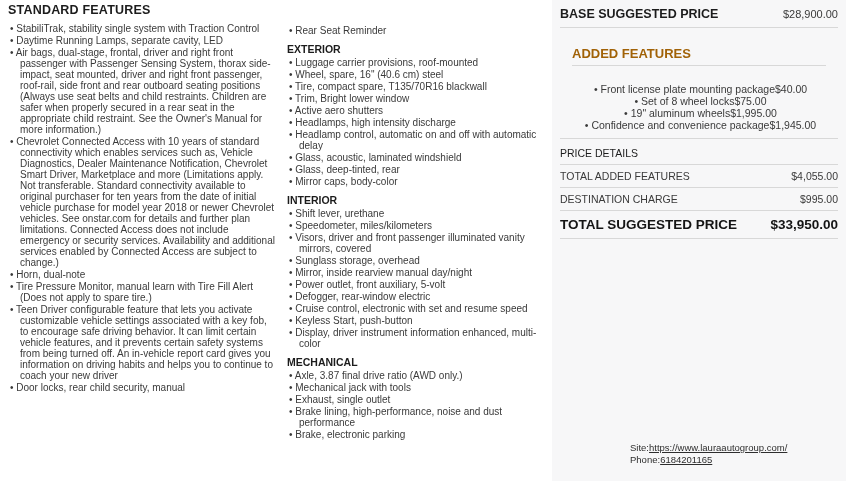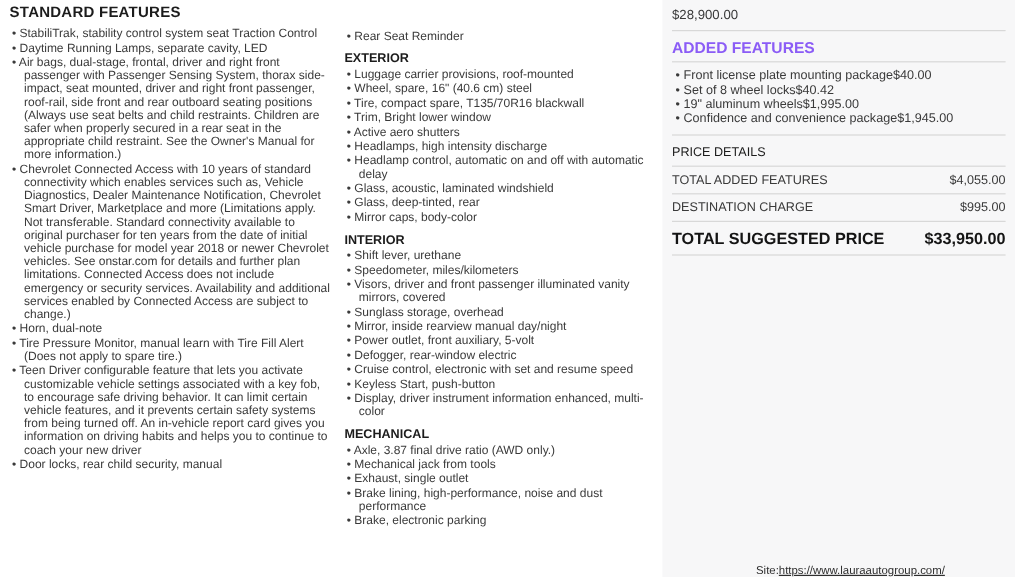--- a/index.html
+++ b/index.html
@@ -44,30 +44,30 @@
   }
   .price-row { display: flex; justify-content: space-between; align-items: baseline; }
   .row-base {
     border-bottom: 1px solid #d8d8d8;
     padding: 3px 0 6px 0;
   }
   .row-base .lbl { font-size: 12.5px; font-weight: bold; color: #1c1c1c; }
   .row-base .prc { font-size: 11px; color: #3a3a3a; }
 
   .added-heading {
-    font-size: 13px; font-weight: bold; color: #8b5cf6;
-    margin: 0; padding: 6px 0 4px 0;
+    font-size: 13px; font-weight: bold; color: #a16207;
+    margin: 12px; padding: 6px 0 4px 0;
     border-bottom: 1px solid #d8d8d8;
   }
   ul.price-list {
     list-style: none; margin: 0; padding: 5px 0 7px 0;
     border-bottom: 1px solid #d8d8d8;
     font-size: 10.5px; line-height: 12px;
   }
-  ul.price-list li { display: flex; justify-content: flex-start; }
+  ul.price-list li { display: flex; justify-content: center; }
   ul.price-list .lbl { padding-left: 3px; }
   ul.price-list .lbl::before { content: "•  "; }
   ul.price-list .prc { white-space: nowrap; }
 
   .details-heading {
     font-size: 10.5px; font-weight: normal; color: #1c1c1c;
     margin: 0; padding: 8px 0 5px 0;
     border-bottom: 1px solid #d8d8d8;
   }
   .row-detail {
@@ -78,36 +78,36 @@
   .row-total {
     padding: 6px 0 6px 0;
     border-bottom: 1px solid #d8d8d8;
     gap: 24px;
   }
   .row-total .lbl, .row-total .prc {
     font-size: 13.5px; font-weight: bold; color: #141414;
   }
 
   .contact {
-    position: absolute; left: 78px; bottom: 0;
+    position: absolute; left: 78px; bottom: 16px;
     font-size: 9.5px; line-height: 11.5px; color: #2e2e2e;
   }
   .contact a { color: #2e2e2e; text-decoration: underline; cursor: pointer; }
 </style>
 </head>
 <body>
 
 <div class="page">
 
   <div class="features-area">
     <div class="col col-left">
       <h1 class="page-title">STANDARD FEATURES</h1>
       <div class="sections">
           <ul class="feature-list">
-            <li>• StabiliTrak, stability control system seat Traction Control</li>
+            <li>• StabiliTrak, stability single system with Traction Control</li>
             <li>• Daytime Running Lamps, separate cavity, LED</li>
             <li>• Air bags, dual-stage, frontal, driver and right front passenger with Passenger Sensing System, thorax side-impact, seat mounted, driver and right front passenger, roof-rail, side front and rear outboard seating positions (Always use seat belts and child restraints. Children are safer when properly secured in a rear seat in the appropriate child restraint. See the Owner's Manual for more information.)</li>
             <li>• Chevrolet Connected Access with 10 years of standard connectivity which enables services such as, Vehicle Diagnostics, Dealer Maintenance Notification, Chevrolet Smart Driver, Marketplace and more (Limitations apply. Not transferable. Standard connectivity available to original purchaser for ten years from the date of initial vehicle purchase for model year 2018 or newer Chevrolet vehicles. See onstar.com for details and further plan limitations. Connected Access does not include emergency or security services. Availability and additional services enabled by Connected Access are subject to change.)</li>
             <li>• Horn, dual-note</li>
             <li>• Tire Pressure Monitor, manual learn with Tire Fill Alert (Does not apply to spare tire.)</li>
             <li>• Teen Driver configurable feature that lets you activate customizable vehicle settings associated with a key fob, to encourage safe driving behavior. It can limit certain vehicle features, and it prevents certain safety systems from being turned off. An in-vehicle report card gives you information on driving habits and helps you to continue to coach your new driver</li>
             <li>• Door locks, rear child security, manual</li>
           </ul>
         </div>
     </div>
@@ -138,45 +138,46 @@
             <li>• Mirror, inside rearview manual day/night</li>
             <li>• Power outlet, front auxiliary, 5-volt</li>
             <li>• Defogger, rear-window electric</li>
             <li>• Cruise control, electronic with set and resume speed</li>
             <li>• Keyless Start, push-button</li>
             <li>• Display, driver instrument information enhanced, multi-color</li>
           </ul>
           <div class="sec-heading">MECHANICAL</div>
           <ul class="feature-list">
             <li>• Axle, 3.87 final drive ratio (AWD only.)</li>
-            <li>• Mechanical jack from tools</li>
+            <li>• Mechanical jack with tools</li>
             <li>• Exhaust, single outlet</li>
             <li>• Brake lining, high-performance, noise and dust performance</li>
             <li>• Brake, electronic parking</li>
           </ul>
         </div>
     </div>
   </div>
 
   <div class="price-panel">
 
     <div class="price-row row-base">
+      <span class="lbl">BASE SUGGESTED PRICE</span>
       <span class="prc">$28,900.00</span>
     </div>
 
     <h2 class="added-heading">ADDED FEATURES</h2>
 
     <ul class="price-list">
         <li>
           <span class="lbl">Front license plate mounting package</span>
           <span class="prc">$40.00</span>
         </li>
         <li>
           <span class="lbl">Set of 8 wheel locks</span>
-          <span class="prc">$40.42</span>
+          <span class="prc">$75.00</span>
         </li>
         <li>
           <span class="lbl">19" aluminum wheels</span>
           <span class="prc">$1,995.00</span>
         </li>
         <li>
           <span class="lbl">Confidence and convenience package</span>
           <span class="prc">$1,945.00</span>
         </li>
       </ul>
@@ -196,16 +197,19 @@
 
     <div class="price-row row-total">
       <span class="lbl">TOTAL SUGGESTED PRICE</span>
       <span class="prc">$33,950.00</span>
     </div>
 
     <div class="contact">
       <div>
         <span>Site:</span><a>https://www.lauraautogroup.com/</a>
       </div>
+      <div>
+        <span>Phone:</span><a>6184201165</a>
+      </div>
     </div>
 
   </div>
 </div>
 
 </body></html>

